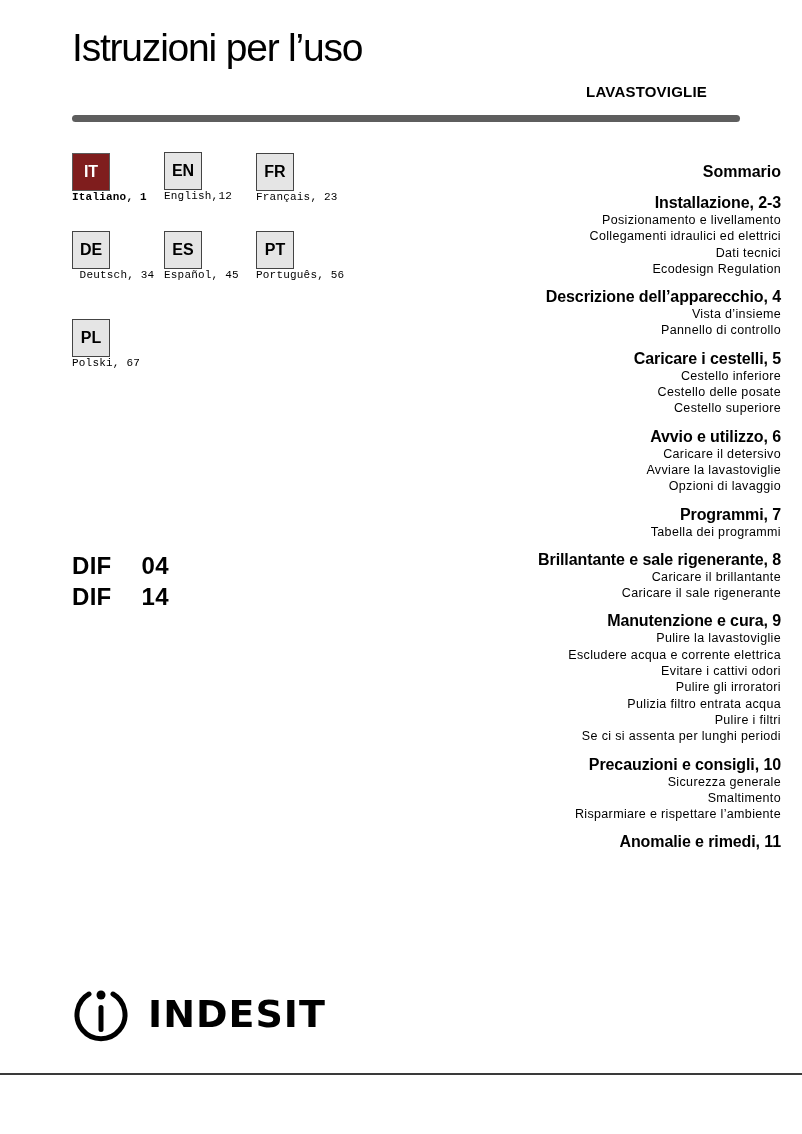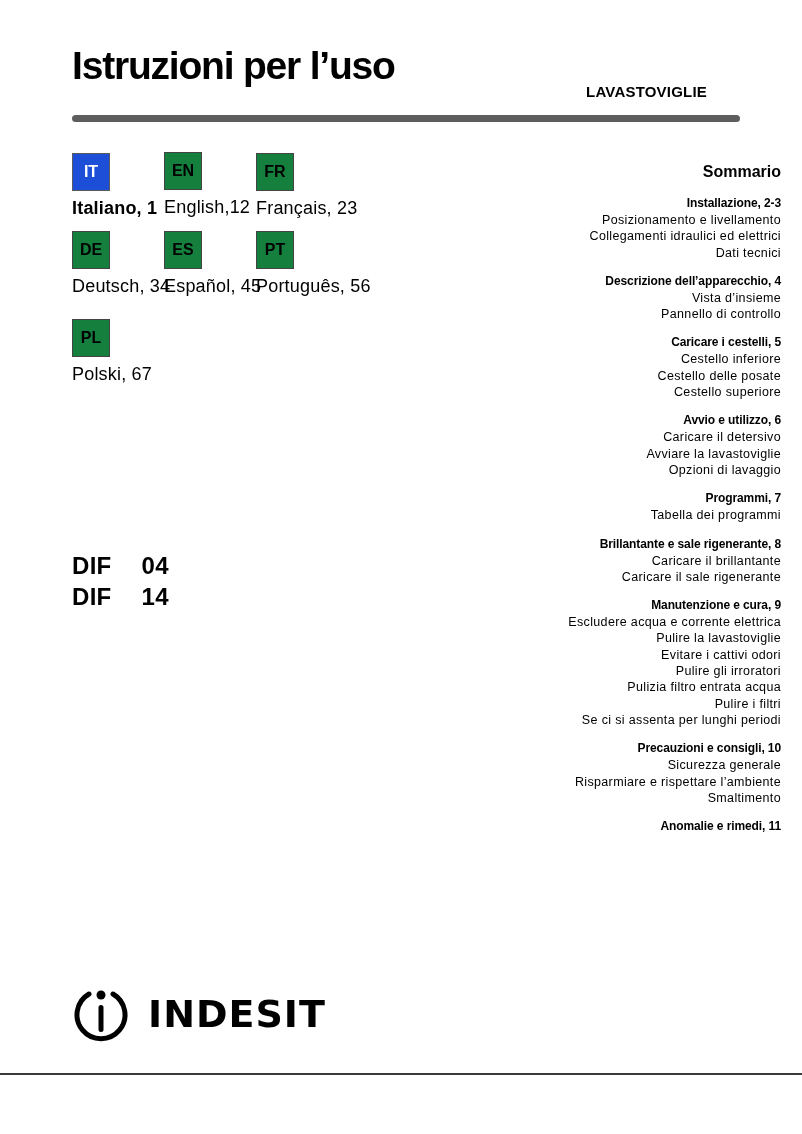--- a/index.html
+++ b/index.html
@@ -1,54 +1,54 @@
 <!DOCTYPE html>
 <html><head>
   <meta charset="utf-8">
   <style>
     * { margin: 0; padding: 0; box-sizing: border-box; }
     html, body { width: 802px; height: 1134px; background: #ffffff; overflow: hidden; }
     body { position: relative; font-family: "Liberation Sans", sans-serif; color: #000; }
 
     .title {
-      position: absolute; left: 72px; top: 44px;
-      font-size: 39px; font-weight: bold; letter-spacing: -1.2px; line-height: 44px;
+      position: absolute; left: 72px; top: 26px;
+      font-size: 39px; font-weight: normal; letter-spacing: -1.2px; line-height: 44px;
     }
     .category {
       position: absolute; right: 95px; top: 83px;
       font-size: 15px; font-weight: bold; letter-spacing: 0.2px;
     }
     .top-bar {
       position: absolute; left: 72px; top: 115px; width: 668px; height: 7px;
       background: #5e5e5e; border-radius: 4px;
     }
 
     .lang {
       position: absolute; width: 90px;
     }
     .lang-box {
       width: 38px; height: 38px; border: 1px solid #444;
       display: flex; align-items: center; justify-content: center;
-      font-size: 16px; font-weight: bold; background: #15803d; color: #000;
+      font-size: 16px; font-weight: bold; background: #e5e5e5; color: #000;
     }
-    .lang-box.active { background: #1d4ed8; color: #fff; border-color: #5b5b5b; }
+    .lang-box.active { background: #7f1d1d; color: #fff; border-color: #5b5b5b; }
     .lang-label {
-      margin-top: 7px; font-size: 18px; white-space: nowrap; letter-spacing: 0.2px;
+      margin-top: 0; font-size: 11px; white-space: nowrap; letter-spacing: 0.2px; font-family: Liberation Mono, monospace;
     }
     .lang-label.active { font-weight: bold; }
 
     .model {
       position: absolute; left: 72px;
       font-size: 24px; font-weight: bold; word-spacing: 8px; letter-spacing: 0.3px; margin-top: 44px;
     }
 
     .toc { position: absolute; left: 401px; top: 162px; width: 380px; text-align: right; }
     .toc-head { font-size: 16px; font-weight: bold; line-height: 20px; margin-bottom: 12px; }
     .toc-section { margin-bottom: 11px; }
-    .toc-section-title { font-size: 12px; font-weight: bold; line-height: 18px; letter-spacing: -0.1px; }
+    .toc-section-title { font-size: 16px; font-weight: bold; line-height: 18px; letter-spacing: -0.1px; }
     .toc-item { font-size: 12.5px; line-height: 16.3px; letter-spacing: 0.35px; }
 
     .logo {
       position: absolute; left: 72px; top: 985px; height: 58px;
       display: flex; align-items: center;
     }
     .logo-text {
       margin-left: 18px; font-size: 38px; font-weight: bold; letter-spacing: 1px;
       font-family: "DejaVu Sans", sans-serif;
     }
@@ -70,21 +70,21 @@
 </div>
 <div class="lang" style="left:164px; top:152px;">
   <div class="lang-box">EN</div>
   <div class="lang-label">English,12</div>
 </div>
 <div class="lang" style="left:256px; top:153px;">
   <div class="lang-box">FR</div>
   <div class="lang-label">Français, 23</div>
 </div>
 
-<div class="lang" style="left:72px; top:231px;">
+<div class="lang" style="left:72px; top:231px;text-align:center;">
   <div class="lang-box">DE</div>
   <div class="lang-label">Deutsch, 34</div>
 </div>
 <div class="lang" style="left:164px; top:231px;">
   <div class="lang-box">ES</div>
   <div class="lang-label">Español, 45</div>
 </div>
 <div class="lang" style="left:256px; top:231px;">
   <div class="lang-box">PT</div>
   <div class="lang-label">Português, 56</div>
@@ -99,20 +99,21 @@
 <div class="model" style="top:539px; white-space:pre;">DIF  14</div>
 
 <div class="toc">
   <div class="toc-head">Sommario</div>
 
   <div class="toc-section">
     <div class="toc-section-title">Installazione, 2-3</div>
     <div class="toc-item">Posizionamento e livellamento</div>
     <div class="toc-item">Collegamenti idraulici ed elettrici</div>
     <div class="toc-item">Dati tecnici</div>
+    <div class="toc-item">Ecodesign Regulation</div>
   </div>
 
   <div class="toc-section">
     <div class="toc-section-title">Descrizione dell’apparecchio, 4</div>
     <div class="toc-item">Vista d’insieme</div>
     <div class="toc-item">Pannello di controllo</div>
   </div>
 
   <div class="toc-section">
     <div class="toc-section-title">Caricare i cestelli, 5</div>
@@ -134,34 +135,34 @@
   </div>
 
   <div class="toc-section">
     <div class="toc-section-title">Brillantante e sale rigenerante, 8</div>
     <div class="toc-item">Caricare il brillantante</div>
     <div class="toc-item">Caricare il sale rigenerante</div>
   </div>
 
   <div class="toc-section">
     <div class="toc-section-title">Manutenzione e cura, 9</div>
+    <div class="toc-item">Pulire la lavastoviglie</div>
     <div class="toc-item">Escludere acqua e corrente elettrica</div>
-    <div class="toc-item">Pulire la lavastoviglie</div>
     <div class="toc-item">Evitare i cattivi odori</div>
     <div class="toc-item">Pulire gli irroratori</div>
     <div class="toc-item">Pulizia filtro entrata acqua</div>
     <div class="toc-item">Pulire i filtri</div>
     <div class="toc-item">Se ci si assenta per lunghi periodi</div>
   </div>
 
   <div class="toc-section">
     <div class="toc-section-title">Precauzioni e consigli, 10</div>
     <div class="toc-item">Sicurezza generale</div>
+    <div class="toc-item">Smaltimento</div>
     <div class="toc-item">Risparmiare e rispettare l’ambiente</div>
-    <div class="toc-item">Smaltimento</div>
   </div>
 
   <div class="toc-section">
     <div class="toc-section-title">Anomalie e rimedi, 11</div>
   </div>
 </div>
 
 <div class="logo">
   <svg width="58" height="58" viewBox="0 0 58 58">
     <path d="M17 9 A24 24 0 1 0 41 9" fill="none" stroke="#000" stroke-width="5" stroke-linecap="round"></path>

